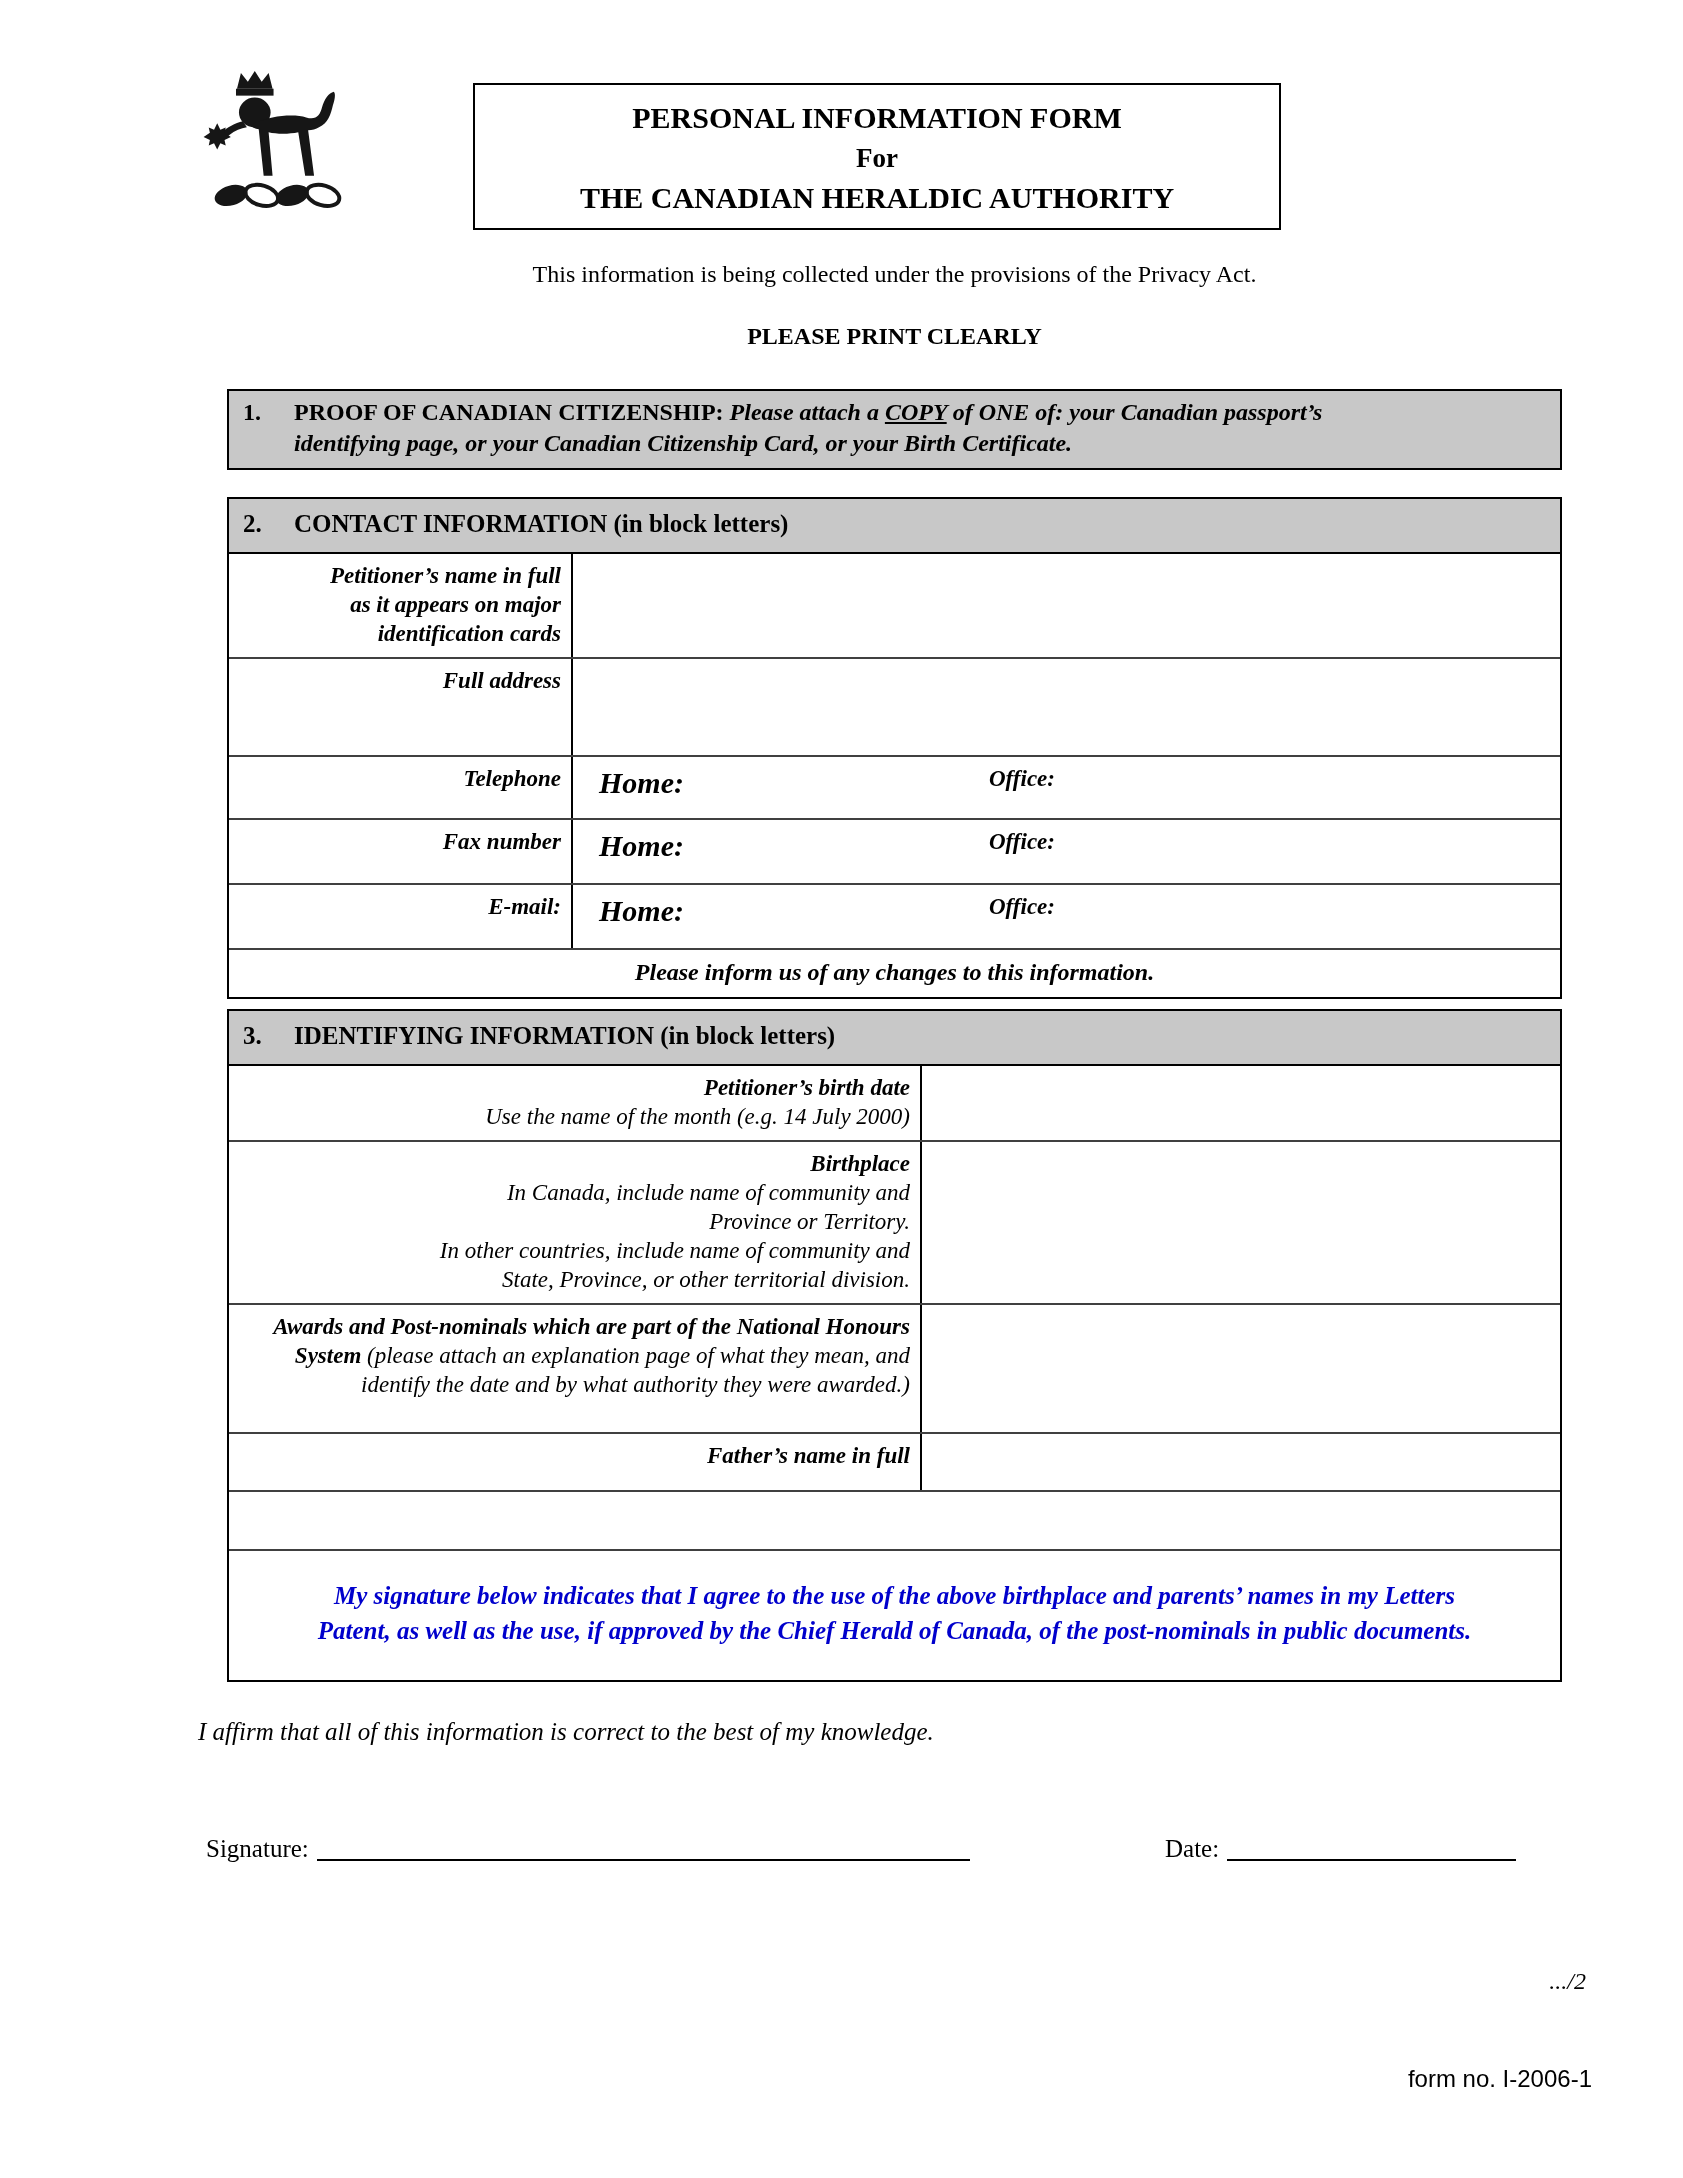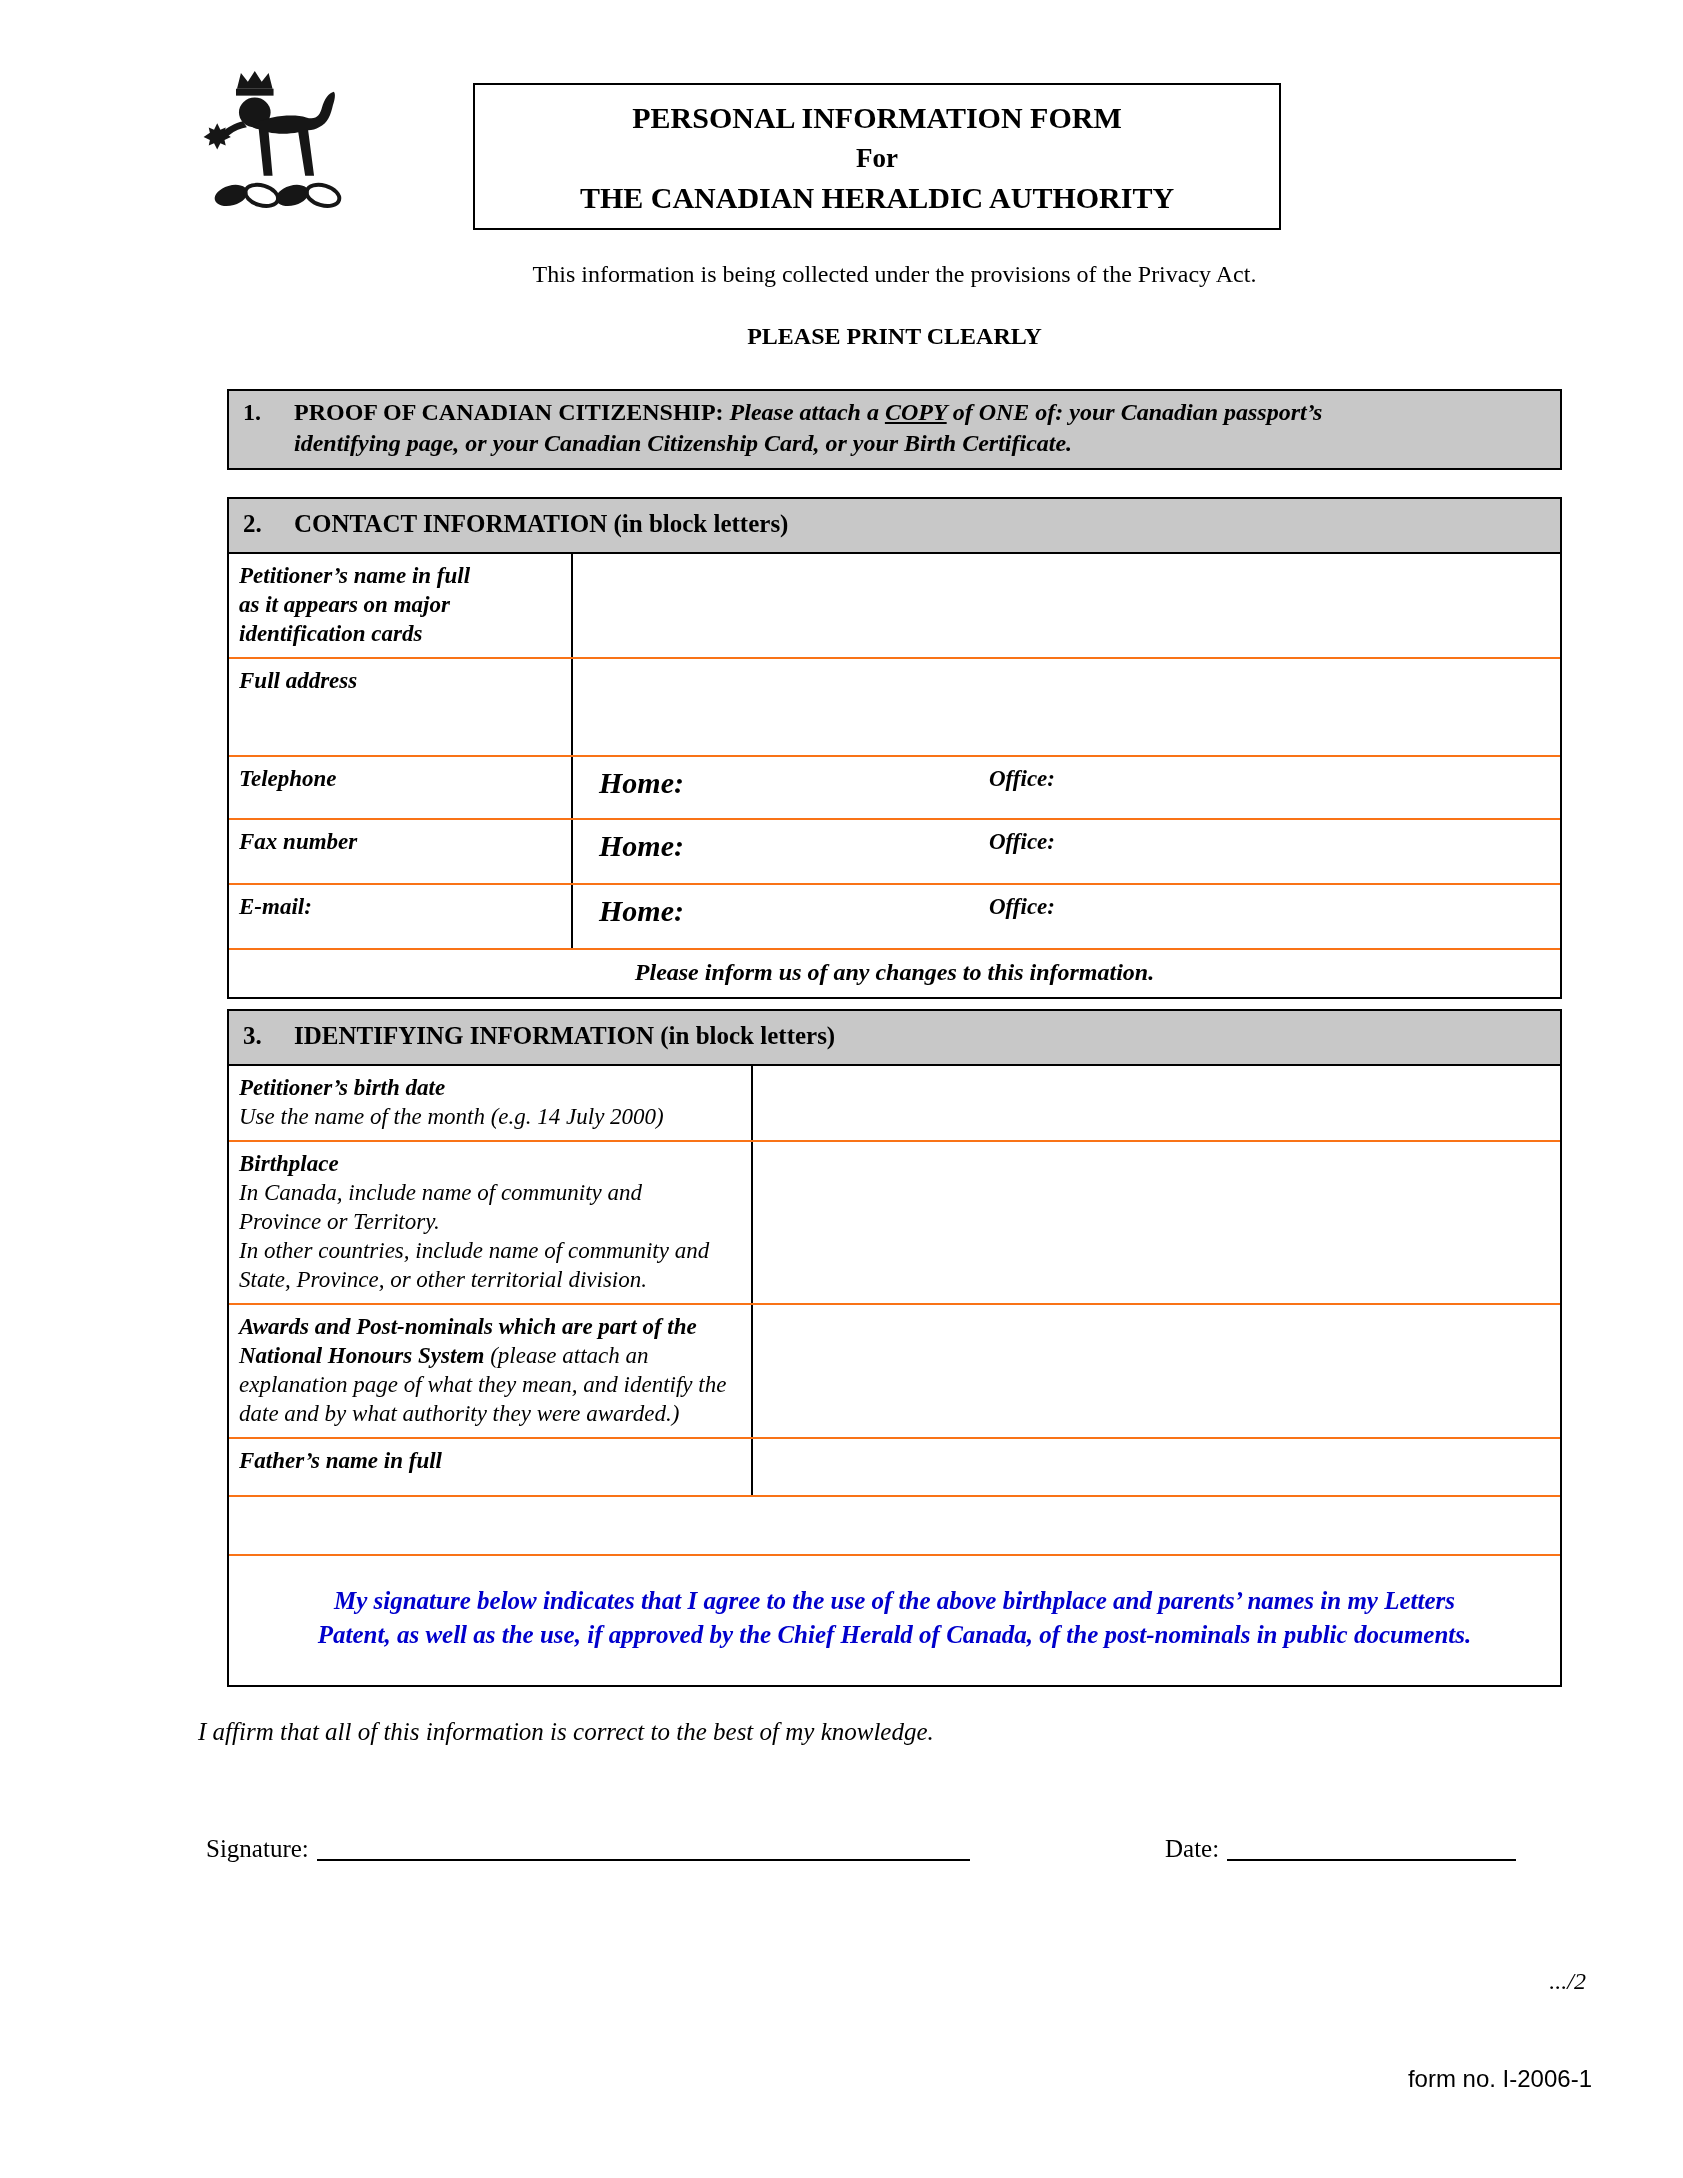--- a/index.html
+++ b/index.html
@@ -39,24 +39,24 @@
     background: #C8C8C8; border-bottom: 2px solid #000;
     padding: 11px 12px 11px 14px; font-size: 25px; min-height: 55px;
   }
   .hrow.it { }
   .secnum { display: inline-block; width: 51px; font-weight: bold; }
   .b { font-weight: bold; }
   .bi { font-weight: bold; font-style: italic; }
   .i { font-style: italic; }
   .u { text-decoration: underline; }
 
-  .trow { display: flex; border-bottom: 2px solid #f97316; }
+  .trow { display: flex; border-bottom: 2px solid #404040; text-align: right; }
   .ftable > .trow:last-child { border-bottom: none; }
   .lcell { width: 344px; border-right: 2px solid #000; padding: 8px 10px; font-size: 23px; line-height: 1.26; }
-  .lcell3 { width: 524px; border-right: 2px solid #000; padding: 8px 10px; font-size: 23px; line-height: 1.26; }
+  .lcell3 { width: 693px; border-right: 2px solid #000; padding: 8px 10px; font-size: 23px; line-height: 1.26; }
   .rcell { flex: 1; position: relative; }
 
   .ho-label-home { position: absolute; left: 26px; top: 9px; font-size: 30px; font-weight: bold; font-style: italic; }
   .ho-label-office { position: absolute; left: 416px; top: 9px; font-size: 23px; font-weight: bold; font-style: italic; }
   .fill-home { position: absolute; left: 114px; top: 0; width: 287px; height: 100%; }
   .fill-office { position: absolute; left: 515px; top: 0; right: 12px; height: 100%; }
 
   .note-row { display: block; text-align: center; padding: 9px 0; font-size: 24px; min-height: 47px; }
 
   .agreement {

